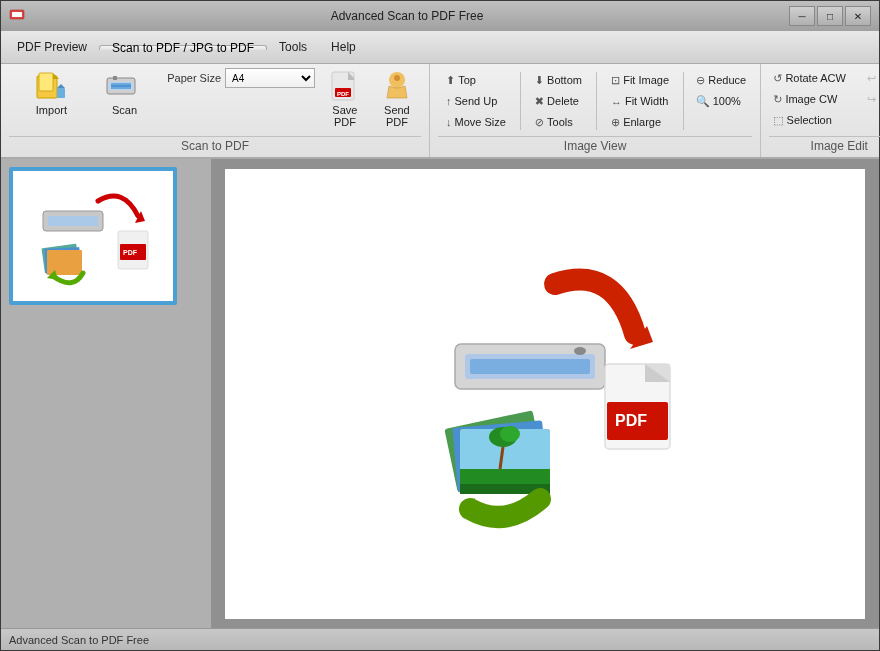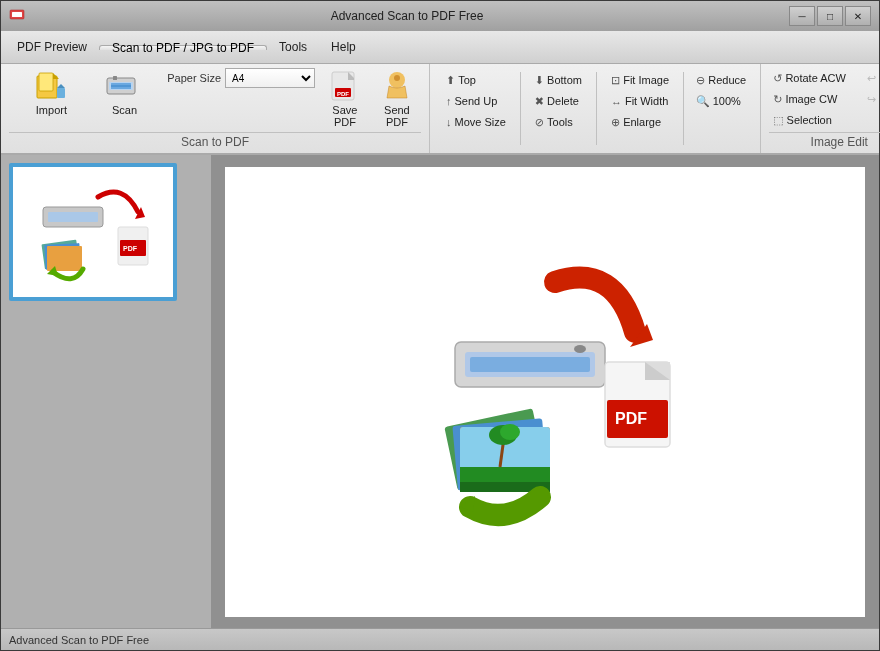--- a/index.html
+++ b/index.html
@@ -294,20 +294,21 @@
           <div class="ribbon-btn">
             <span class="ribbon-btn-icon">⊖</span>
             <span>Reduce</span>
           </div>
           <div class="ribbon-btn">
             <span class="ribbon-btn-icon">🔍</span>
             <span>100%</span>
           </div>
         </div>
       </div>
+      <div class="ribbon-section-label">Image View</div>
     </div>
 
     <div class="ribbon-section" style="flex:1;">
       <div class="ribbon-section-content">
         <div class="edit-col">
           <div class="ribbon-btn">
             <span class="ribbon-btn-icon">↺</span>
             <span>Rotate ACW</span>
           </div>
           <div class="ribbon-btn">

